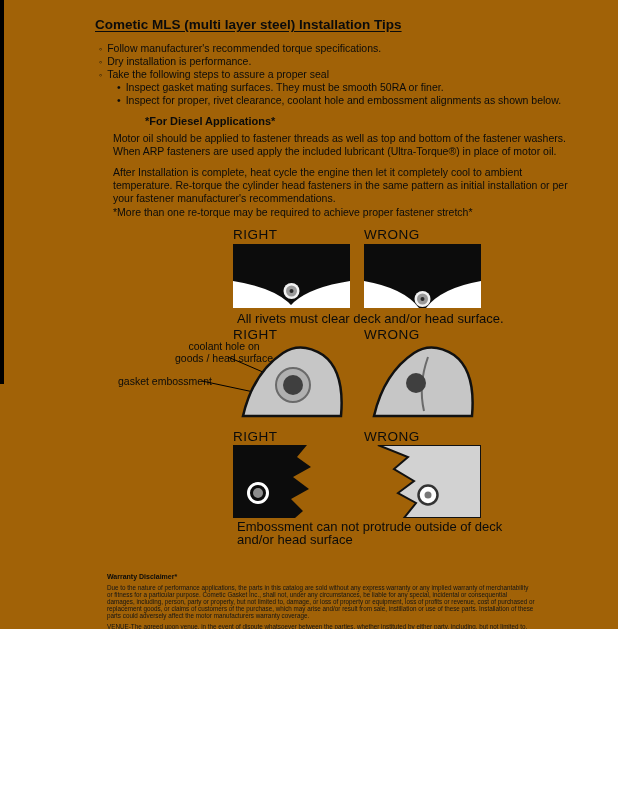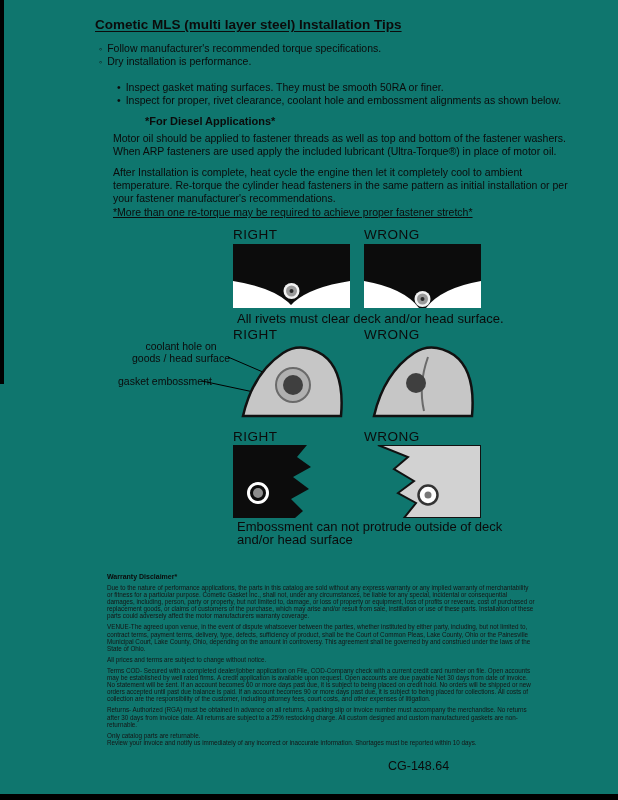--- a/index.html
+++ b/index.html
@@ -1,41 +1,41 @@
 <!DOCTYPE html>
 <html><head>
 <meta charset="utf-8">
 <style>
   * { margin:0; padding:0; box-sizing:border-box; }
   html,body { background:#ffffff; }
   .page {
-    position:relative; width:618px; height:800px; background:#0f766e;
+    position:relative; width:618px; height:629px; background:#a16207;
     font-family:"Liberation Sans", sans-serif; color:#0b0b0b; overflow:hidden;
   }
   .abs { position:absolute; }
   .edge-left { left:0; top:0; width:4px; height:384px; background:#000; }
   .edge-bottom { left:0; top:794px; width:618px; height:6px; background:#000; }
 
   .title { left:95px; top:17px; font-size:13.5px; font-weight:bold; text-decoration:underline; text-underline-offset:2px; }
 
   .tip, .subtip { font-size:10.5px; line-height:13px; white-space:nowrap;text-align:right; }
   .tip::before { content:"\25E6"; margin-right:5px; font-size:9px; }
   .subtip::before { content:"\2022"; margin-right:5px; }
 
   .diesel-heading { left:113px; top:115px; font-size:11px; font-weight:bold;margin-left:32px; }
   .para { left:113px; width:455px; font-size:10.5px; line-height:13.2px; }
-  .note { left:113px; top:206px; font-size:10.5px;text-decoration:underline; }
+  .note { left:113px; top:206px; font-size:10.5px; }
 
   .col-label { width:117px; text-align:left; font-size:13.5px; letter-spacing:0.5px; }
   .panel { width:117px; }
   .caption { font-size:13px; }
 
   .callout { font-size:10.5px; line-height:12px; }
   .callout .line { display:block; }
-  .callout-center { text-align:center; }
+  .callout-center { text-align:center;margin-left:43px; }
   .lines-overlay { pointer-events:none; }
 
   .warranty-heading { left:107px; top:573px; font-size:7px; font-weight:bold; }
   .warranty { left:107px; top:584px; width:428px; font-size:6.3px; line-height:7.1px; color:#151515; }
   .warranty p { margin-bottom:4px; }
   .warranty p.tight { margin-bottom:0; }
 
   .footer-code { left:388px; top:759px; font-size:12.5px; }
 </style>
 </head>
@@ -43,20 +43,21 @@
 
 <div class="page">
 
   <div class="abs edge-left"></div>
   <div class="abs edge-bottom"></div>
 
   <h1 class="abs title">Cometic MLS (multi layer steel) Installation Tips</h1>
 
   <div class="abs tip" style="left:99px;top:42px;">Follow manufacturer's recommended torque specifications.</div>
   <div class="abs tip" style="left:99px;top:55px;">Dry installation is performance.</div>
+  <div class="abs tip" style="left:99px;top:68px;">Take the following steps to assure a proper seal</div>
   <div class="abs subtip" style="left:117px;top:81px;">Inspect gasket mating surfaces.  They must be smooth 50RA or finer.</div>
   <div class="abs subtip" style="left:117px;top:94px;">Inspect for proper, rivet clearance, coolant hole and embossment alignments as shown below.</div>
 
   <div class="abs diesel-heading">*For Diesel Applications*</div>
   <p class="abs para" style="top:166px;">After Installation is complete, heat cycle the engine then let it completely cool to ambient temperature. Re-torque the cylinder head fasteners in the same pattern as initial installation or per your fastener manufacturer's recommendations.</p>
   <p class="abs para" style="top:132px;">Motor oil should be applied to fastener threads as well as top and bottom of the fastener washers. When ARP fasteners are used apply the included lubricant (Ultra-Torque®) in place of motor oil.</p>
   <div class="abs note">*More than one re-torque may be required to achieve proper fastener stretch*</div>
 
   <div class="abs col-label" style="left:233px;top:227px;">RIGHT</div>
   <div class="abs col-label" style="left:364px;top:227px;">WRONG</div>

